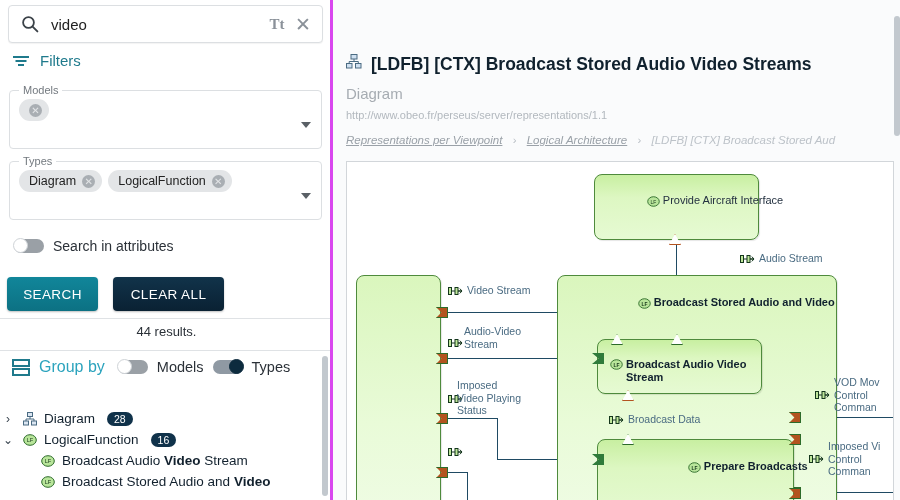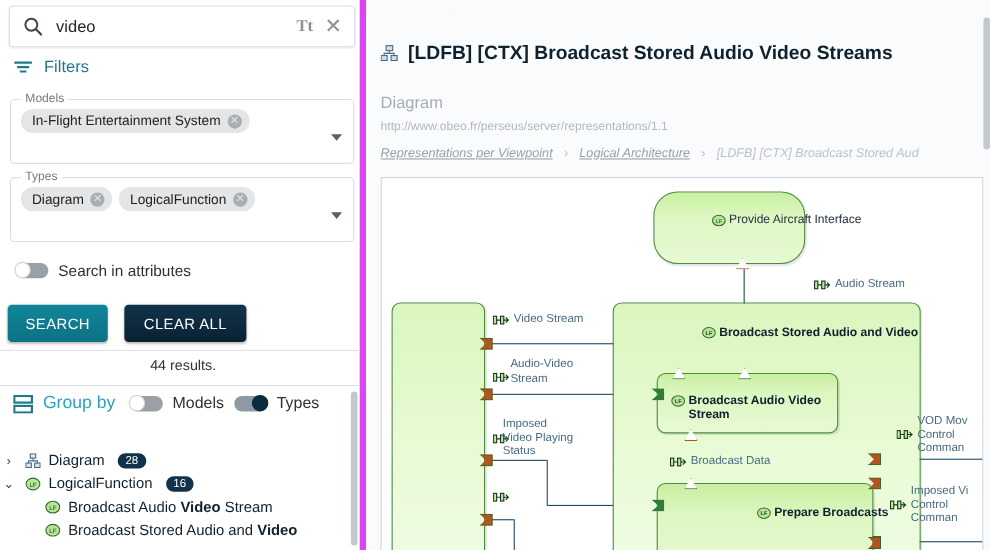--- a/index.html
+++ b/index.html
@@ -9,21 +9,21 @@
     background: #ffffff;
     overflow: hidden;
   }
   #app { position: relative; width: 900px; height: 500px; display: flex; }
 
   
   #left-panel {
     width: 333px; height: 500px;
     background: #ffffff;
     position: relative;
-    border-right: 6px solid #d946ef;
+    border-right: 3px solid #d946ef;
     overflow: hidden;
   }
 
   .search-box {
     position: absolute; left: 8px; top: 5px;
     width: 315px; height: 38px;
     border: 1px solid #dcdfe2;
     border-radius: 4px;
     background: #fff;
     display: flex; align-items: center;
@@ -121,21 +121,21 @@
 
   
   #right-panel { flex: 1; height: 500px; position: relative; background: #fafbfc; overflow: hidden; }
 
   .tabbar { position: absolute; left: 0; top: 16px; width: 567px; height: 14px; background: #f5f6f7; }
   .tab-label { position: absolute; left: 22px; top: -4px; font-size: 13px; color: #8b9197; }
   .tabbar-line { position: absolute; left: 0; top: 13px; width: 567px; border-top: 1px solid #b9bfc5; }
   .tab-active-ind { position: absolute; right: 0; top: 11px; width: 38px; height: 3px; background: #0d8191; }
 
   .doc-head { position: absolute; left: 0; top: 14px; width: 567px; bottom: 0; background: #fafbfc; }
-  .title-row { position: absolute; left: 13px; top: 24px; display: flex; align-items: center; gap: 9px; }
+  .title-row { position: absolute; left: 13px; top: 40px; display: flex; align-items: flex-start; gap: 9px; }
   .diag-ico { width: 16px; height: 15px; flex: none; }
   .doc-title { font-size: 17.5px; font-weight: bold; color: #10212e; white-space: nowrap; }
   .doc-kind { position: absolute; left: 13px; top: 71px; font-size: 15px; color: #a6acb2; }
   .doc-uri { position: absolute; left: 13px; top: 95px; font-size: 11px; color: #b2b8be; }
   .breadcrumb { position: absolute; left: 13px; top: 120px; font-size: 11.5px; font-style: italic; color: #b2b8be; white-space: nowrap; }
   .bc-link { text-decoration: underline; color: #9aa1a8; cursor: pointer; }
   .bc-sep { margin: 0 7px; text-decoration: none; color: #b9bfc5; font-style: normal; }
   .bc-cur { color: #bcc2c8; }
 
   .diagram-frame {
@@ -200,21 +200,20 @@
           <line x1="6" y1="11" x2="12" y2="11" stroke="#1f7a8c" stroke-width="2"></line>
         </svg>
       </span>
       <span class="filters-label">Filters</span>
     </div>
 
     <fieldset class="group" id="models-group">
       <legend>Models</legend>
       <div class="chips">
         <span class="chip">
-          <span>In-Flight Entertainment System</span>
           <span class="chip-x">✕</span>
         </span>
       </div>
       <span class="caret"></span>
     </fieldset>
 
     <fieldset class="group" id="types-group">
       <legend>Types</legend>
       <div class="chips">
         <span class="chip">
@@ -356,21 +355,21 @@
           <div class="edge v" style="left:150px; top:256px; height:41px;"></div>
           <div class="edge h" style="left:150px; top:297px; width:108px;"></div>
           <div class="edge h" style="left:95px; top:310px; width:25px;"></div>
           <div class="edge v" style="left:120px; top:310px; height:35px;"></div>
 
           <div class="edge v" style="left:280px; top:240px; height:38px;"></div>
           <div class="edge h" style="left:447px; top:255px; width:101px;"></div>
           <div class="edge h" style="left:447px; top:330px; width:101px;"></div>
           <div class="edge v" style="left:447px; top:255px; height:75px;"></div>
 
-          <div class="node" style="left:247px; top:12px; width:138px; height:66px;border-radius:22px;">
+          <div class="node" style="left:247px; top:12px; width:165px; height:66px;">
             <span class="node-label plain" style="left:9px; top:6px;">
               <svg style="vertical-align:-3px;margin-right:3px" viewBox="0 0 14 12" width="13" height="11">
                   <ellipse cx="7" cy="6" rx="6.3" ry="5.2" fill="#b8e59a" stroke="#2d6b2a"></ellipse>
                   <text x="7" y="8.3" font-size="5.4" text-anchor="middle" fill="#16361a" font-family="Liberation Sans">LF</text>
                 </svg><span>Provide Aircraft Interface</span></span>
             <span class="port up-o" style="left:74px; top:59px;"></span>
           </div>
 
           <div class="node pale" style="left:9px; top:113px; width:85px; height:247px;">
             <span class="port out-r" style="left:79px; top:31px;"></span>

